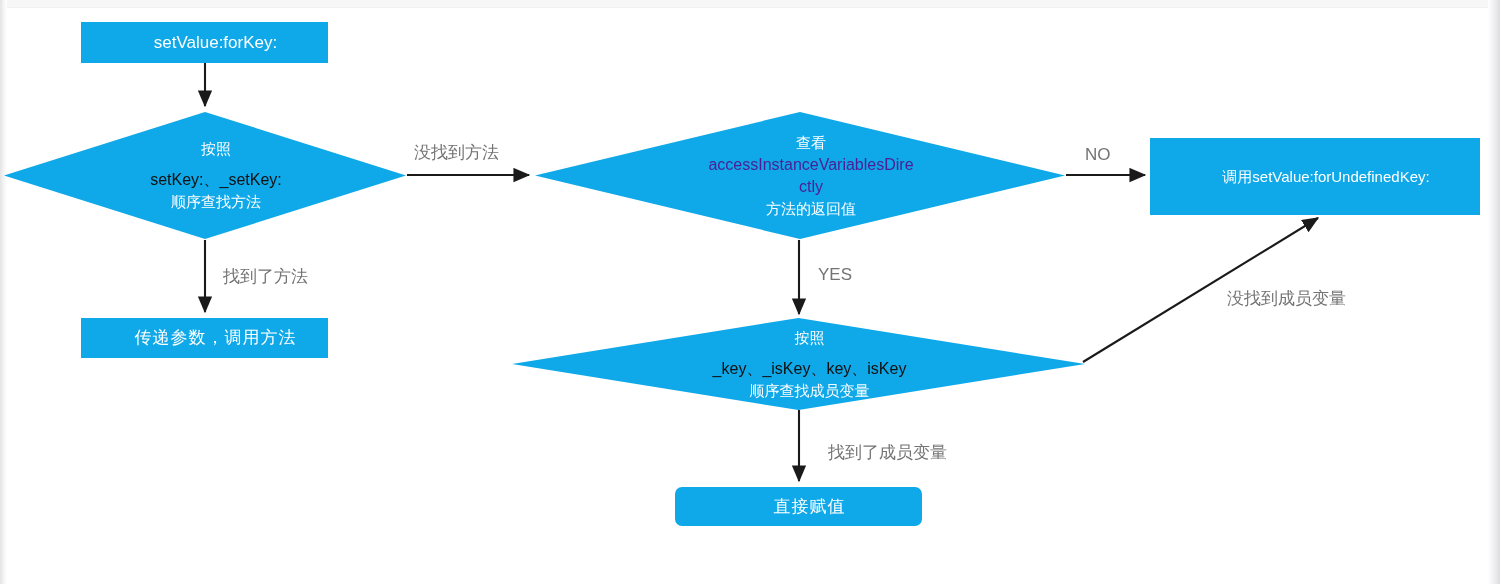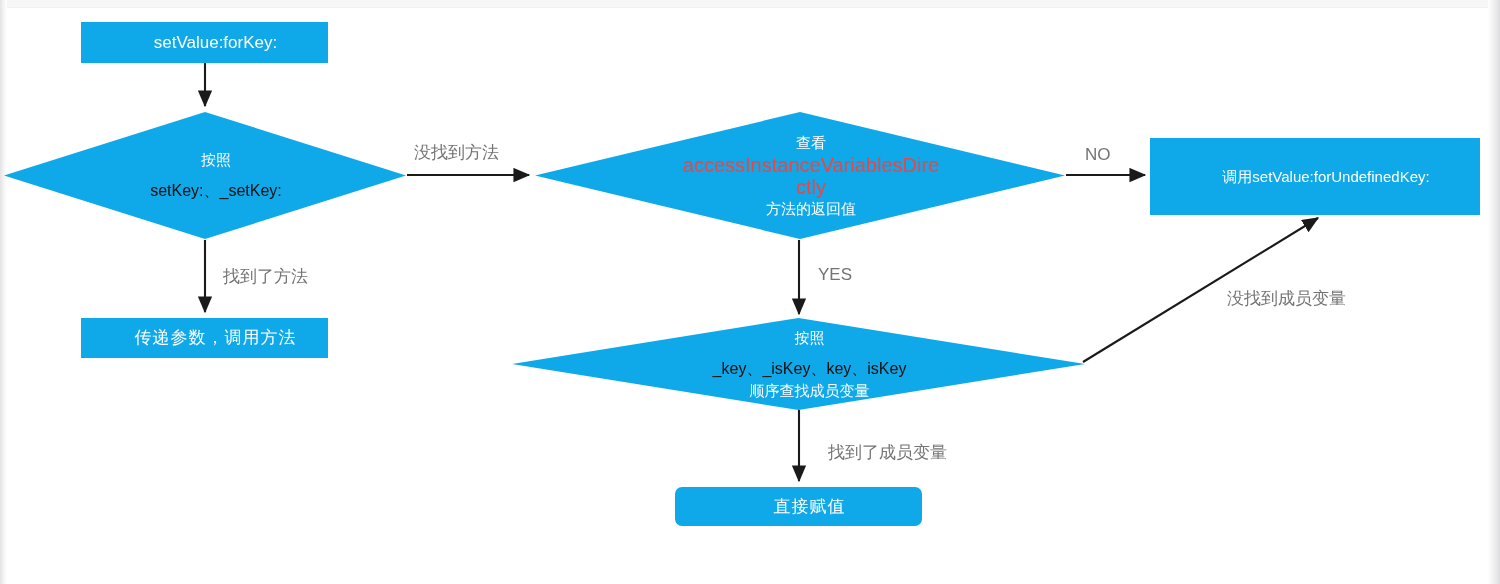--- a/index.html
+++ b/index.html
@@ -88,22 +88,22 @@
     white-space: nowrap;
   }
   .t-en {
     color: #111111;
     font-size: 16px;
     line-height: 22px;
     white-space: nowrap;
     margin-top: 9px;
   }
   .t-en-wrap {
-    color: #ef4444;
-    font-size: 20px;
+    color: #4c1d95;
+    font-size: 16px;
     line-height: 22px;
   }
   .t-white-mix {
     color: #ffffff;
     font-size: 15px;
     line-height: 26px;
     white-space: nowrap;
   }
 
   .box-title {
@@ -182,20 +182,21 @@
 
   <div class="node rect-node" id="node-start">
     <div class="box-title">setValue:forKey:</div>
   </div>
 
   <div class="node diamond-node" id="node-find-setter">
     <div class="diamond-shape"></div>
     <div class="diamond-label">
       <div class="t-cn">按照</div>
       <div class="t-en">setKey:、_setKey:</div>
+      <div class="t-cn">顺序查找方法</div>
     </div>
   </div>
 
   <div class="node rect-node" id="node-invoke">
     <div class="box-title-cn">传递参数，调用方法</div>
   </div>
 
   <div class="node diamond-node" id="node-access-ivar">
     <div class="diamond-shape"></div>
     <div class="diamond-label">

